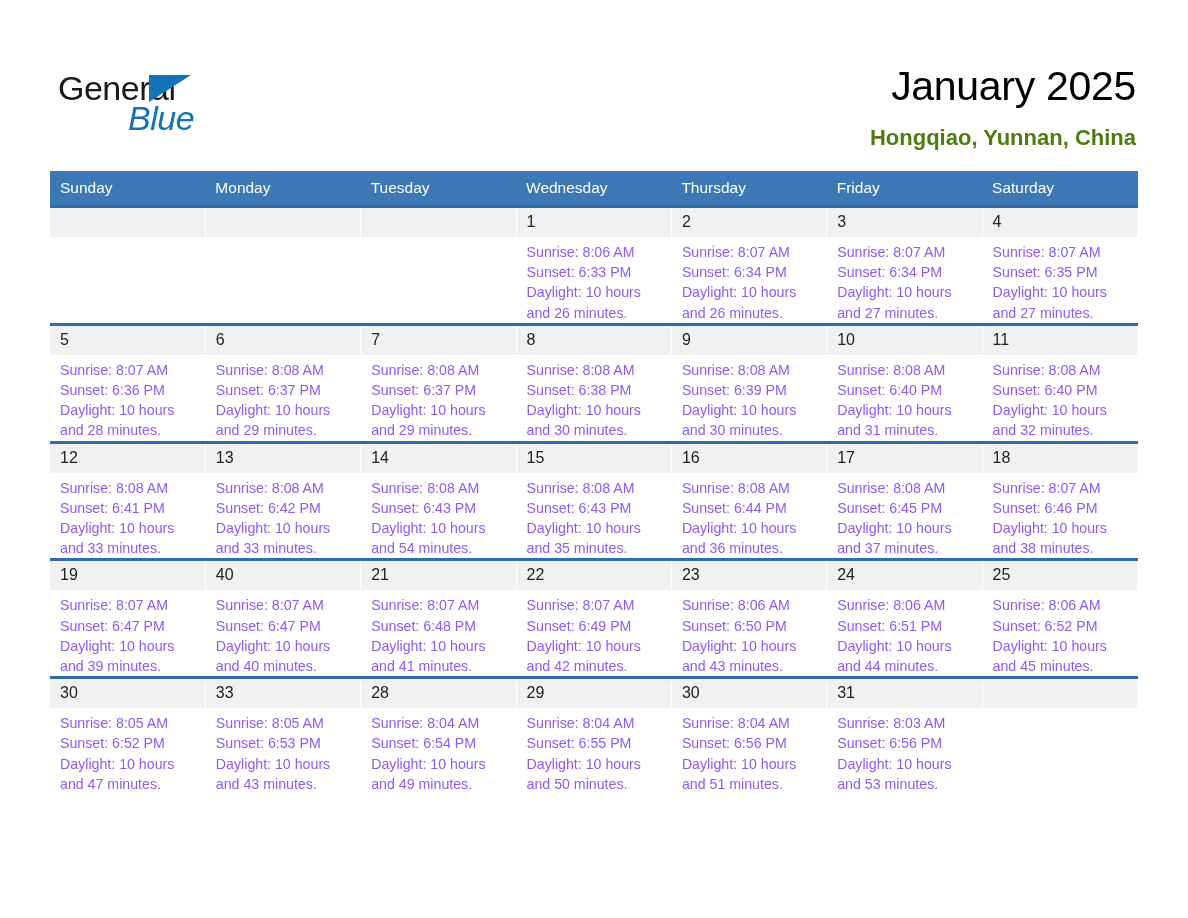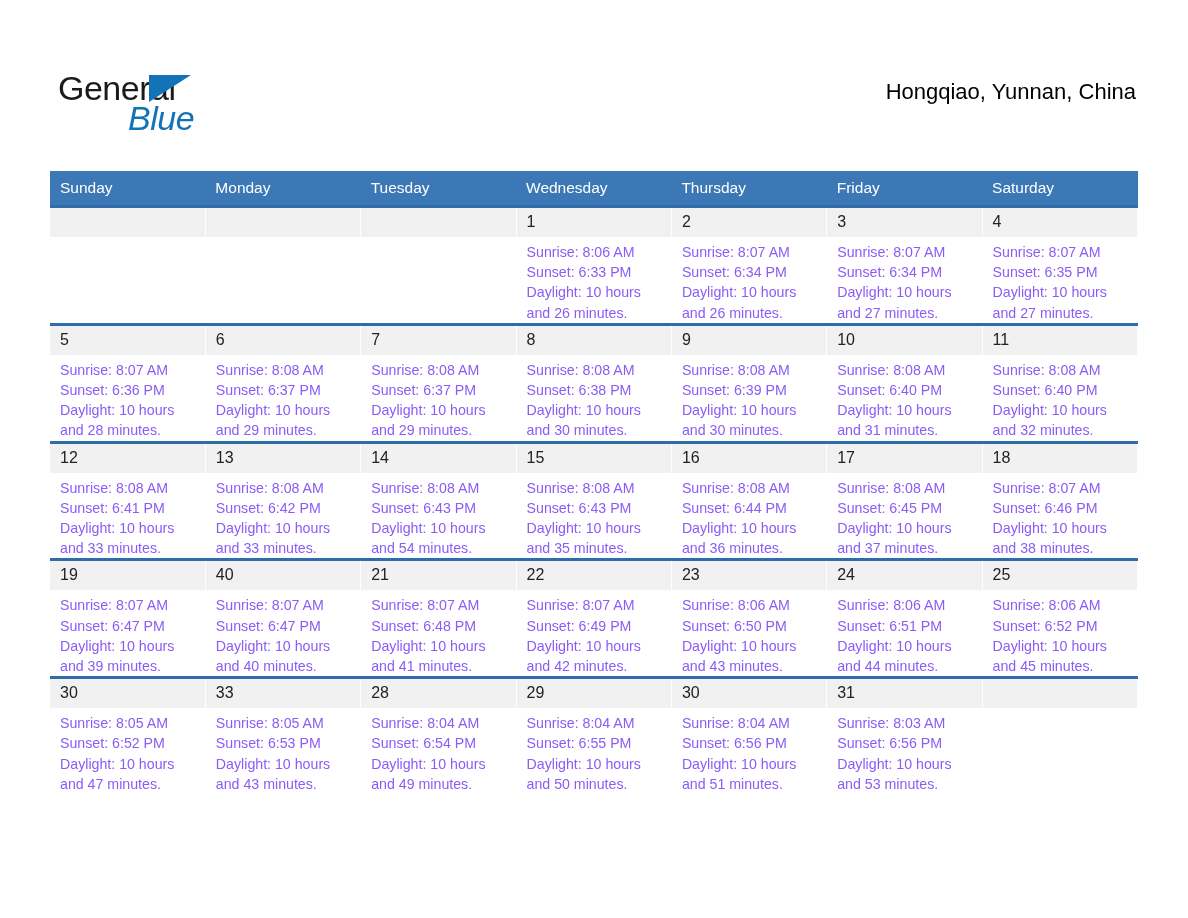--- a/index.html
+++ b/index.html
@@ -71,23 +71,23 @@
     font-size: 41px;
     line-height: 46px;
     font-weight: normal;
     color: #000;
     margin: 0;
     letter-spacing: -0.3px;
   }
   .cal-subtitle {
     font-size: 22px;
     line-height: 30px;
-    color: #000000;
+    color: #4d7c0f;
     margin: 14px 0 0 0;
-    font-weight: normal;
+    font-weight: bold;
   }
 
   
   .calendar {
     width: 1088px;
     margin-top: 8px;
     border-collapse: collapse;
     table-layout: fixed;
   }
   .calendar th {
@@ -143,20 +143,21 @@
 
   <div class="masthead">
 
     <div class="logo">
       <span class="logo-general">General</span>
       <span class="logo-triangle"></span>
       <span class="logo-blue">Blue</span>
     </div>
 
     <div class="title-block">
+      <h1 class="cal-title">January 2025</h1>
       <div class="cal-subtitle">Hongqiao, Yunnan, China</div>
     </div>
 
   </div>
 
   <table class="calendar">
     <thead>
       <tr>
         <th>Sunday</th>
         <th>Monday</th>

